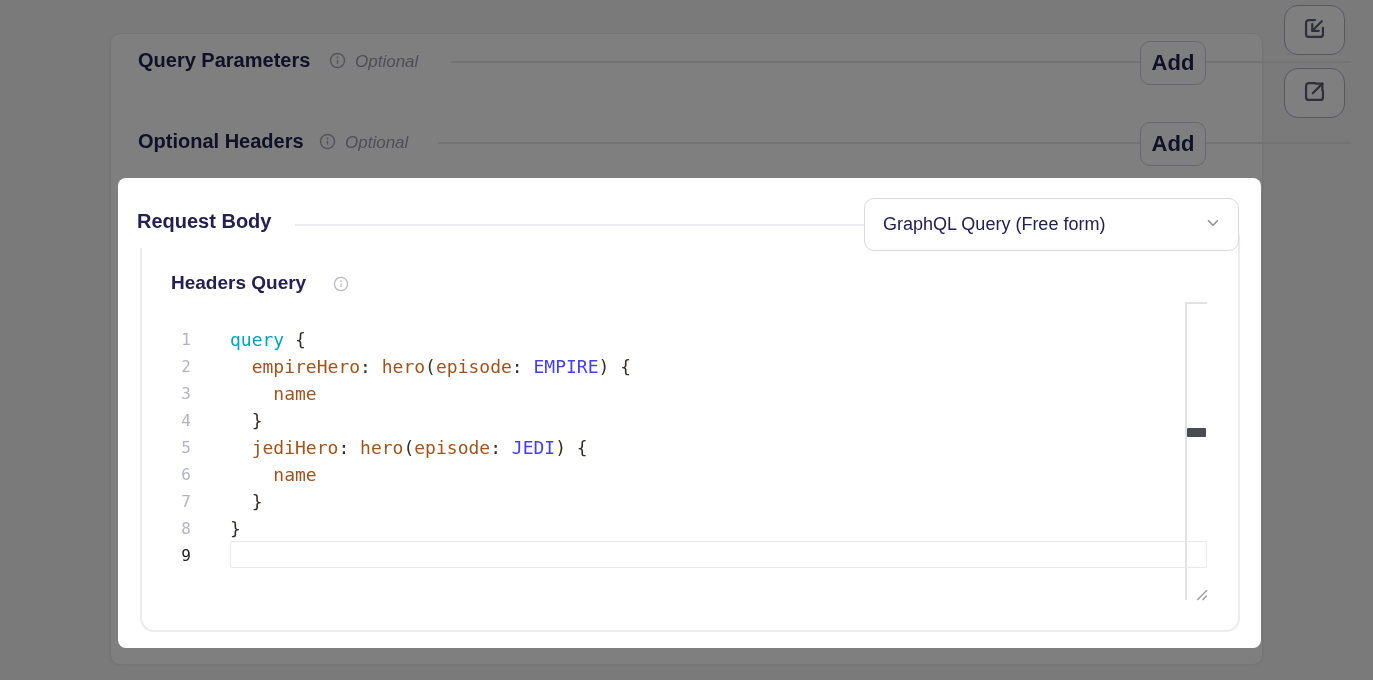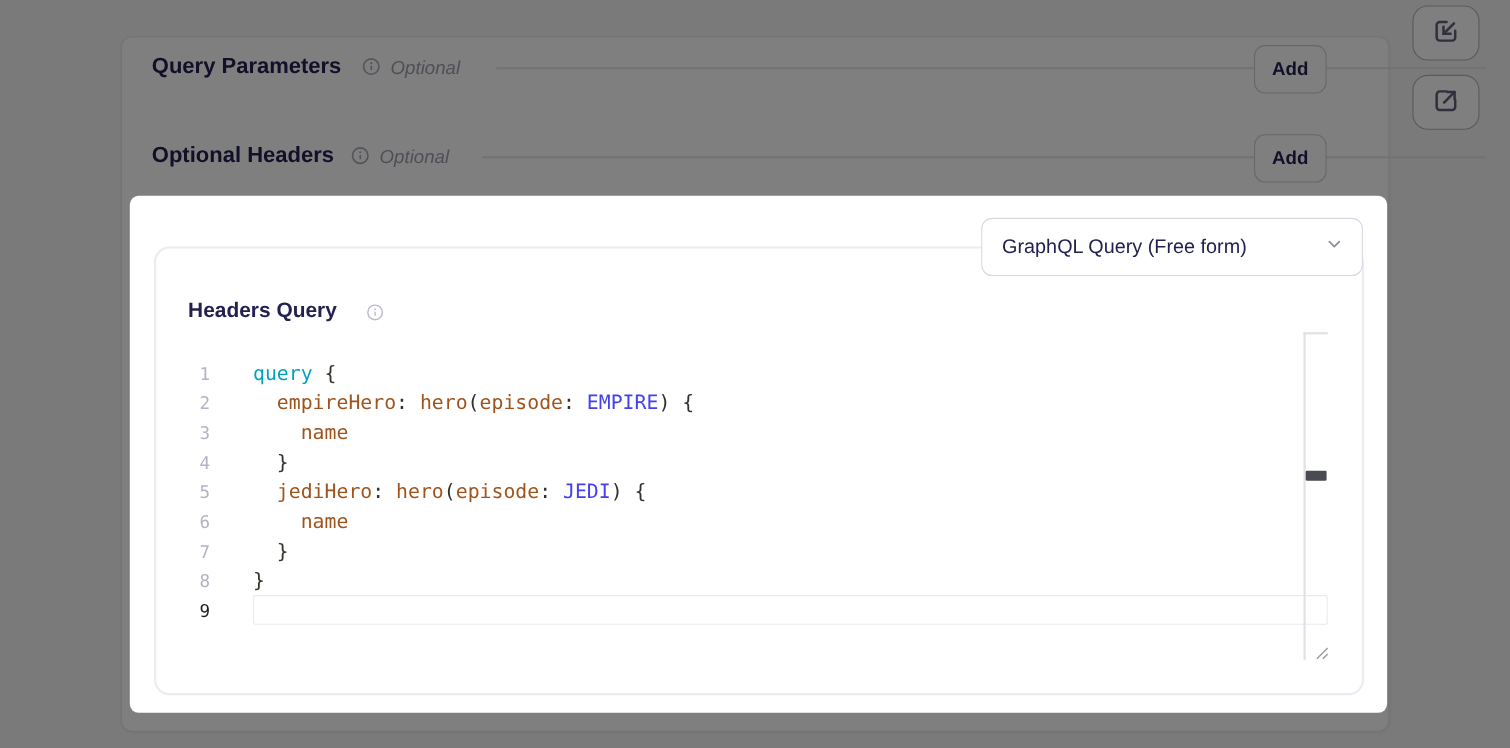--- a/index.html
+++ b/index.html
@@ -11,30 +11,30 @@
           background:#ffffff; border:1px solid #e9e9ee; border-radius:10px;
           box-shadow:0 1px 3px rgba(30,30,60,0.06); }
 
   .sec-title { position:absolute; font-size:20px; font-weight:600; color:#232150; line-height:24px; }
   .optional  { position:absolute; font-size:17px; font-style:italic; color:#9d9dac; line-height:24px; }
   .info-ic   { position:absolute; width:17px; height:17px; display:inline-block; }
   .divider   { position:absolute; height:2px; background:#e6e6ec; }
 
   .add-btn { position:absolute; width:66px; height:44px; background:#fff;
              border:1.5px solid #cfcfda; border-radius:10px; font-family:"Liberation Sans",sans-serif;
-             font-size:17px; font-weight:600; color:#232150; cursor:pointer; }
+             font-size:22px; font-weight:600; color:#232150; cursor:pointer; }
 
   
   .rb-box { position:absolute; left:140px; top:224px; width:1100px; height:408px;
             border:2px solid #ebebf2; border-radius:14px; background:#fff; }
   .rb-legend { position:absolute; left:126px; top:200px; background:#fff;
                padding:9px 24px 15px 11px; z-index:3; }
   .rb-legend span { font-size:20px; font-weight:600; color:#232150; line-height:24px; }
 
-  .dropdown { position:absolute; left:892px; top:198px; width:347px; height:53px;
+  .dropdown { position:absolute; left:864px; top:198px; width:375px; height:53px;
               background:#fff; border:1.5px solid #d9d9e3; border-radius:10px; z-index:4;
               display:flex; align-items:center; justify-content:space-between;
               padding:0 16px 0 18px; cursor:pointer;gap:16px; }
   .dropdown .val { font-size:18px; font-weight:500; color:#232150; white-space:nowrap; }
 
   .gql-label { position:absolute; left:171px; top:272px; font-size:19px; font-weight:700;
                color:#232150; line-height:22px; z-index:5; }
 
   
   .gutter { position:absolute; left:150px; top:326px; width:41px; z-index:5;
@@ -94,20 +94,23 @@
           <line x1="8" y1="7.4" x2="8" y2="11" stroke="#a9a9b8" stroke-width="1.4"></line>
         </svg>
     </span>
     <span class="optional" style="left:234px; top:97px;">Optional</span>
     <div class="divider" style="left:327px; top:108px; width:913px;"></div>
     <button class="add-btn" style="left:1029px; top:88px;">Add</button>
   </div>
 
   <div class="rb-box"></div>
 
+  <div class="rb-legend">
+    <span>Request Body</span>
+  </div>
 
   <div class="dropdown">
     <span class="val">GraphQL Query (Free form)</span>
     <span>
       <svg width="18" height="18" viewBox="0 0 24 24" fill="none" stroke="#8f8f9e" stroke-width="2.2" stroke-linecap="round" stroke-linejoin="round">
           <polyline points="6 9 12 15 18 9"></polyline>
         </svg>
     </span>
   </div>
 

